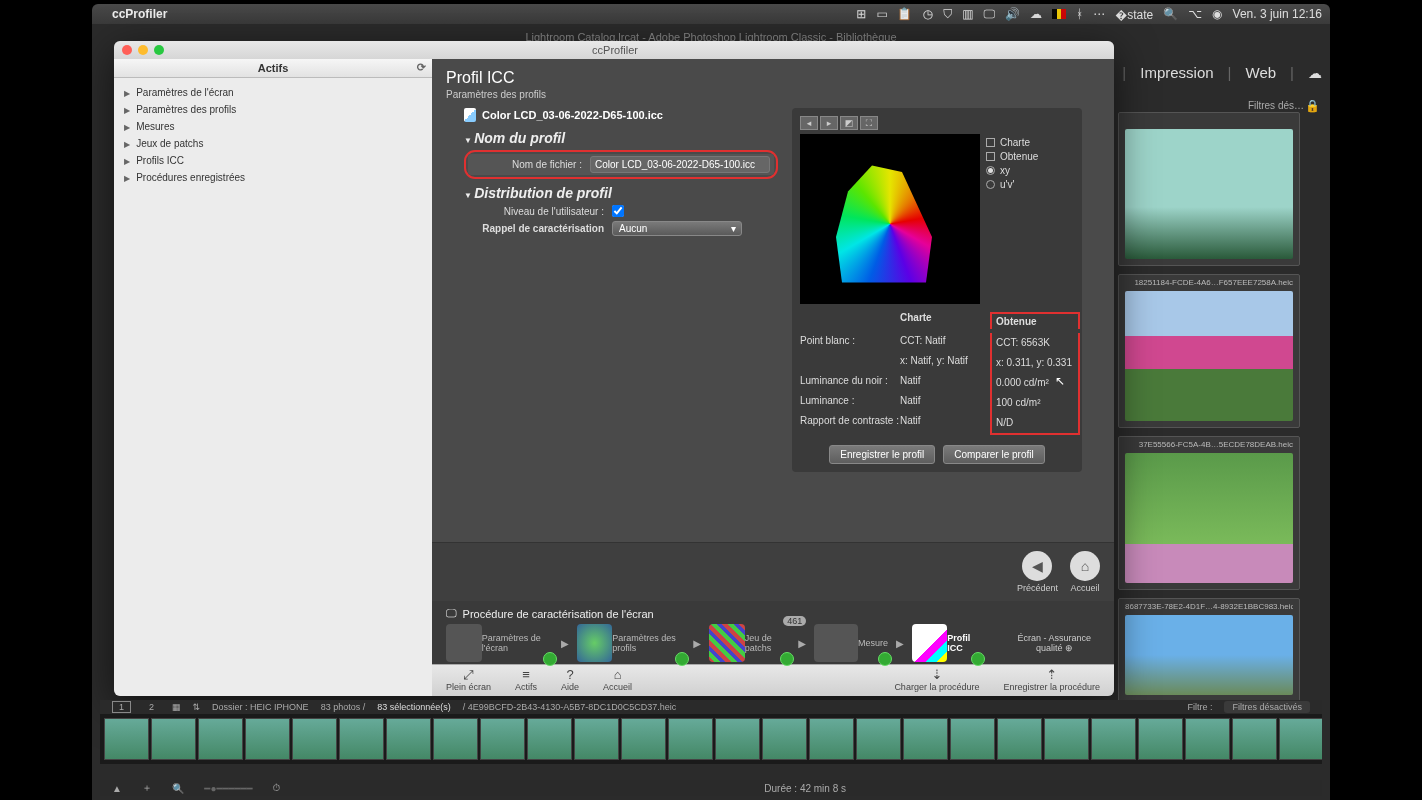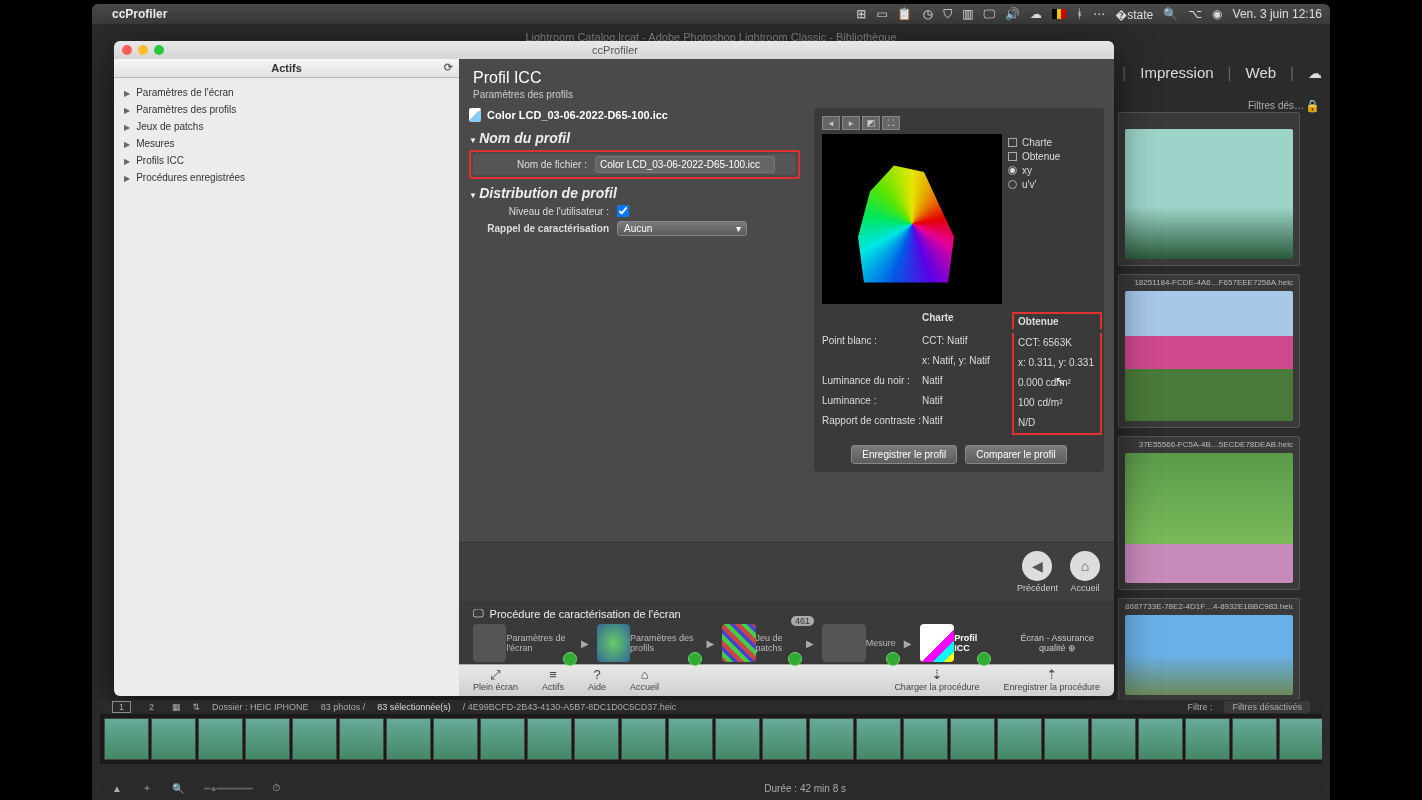--- a/index.html
+++ b/index.html
@@ -45,32 +45,32 @@
 .cc-sidebar-hdr { background: linear-gradient(#f6f6f6,#e2e2e2); border-bottom: 1px solid #bbb; padding: 3px 8px; font-weight: 600; text-align: center; font-size: 11px; position: relative; }
 .refresh-ic { position: absolute; right: 6px; top: 2px; font-size: 11px; color: #666; }
 .cc-tree { padding: 6px 10px; font-size: 10px; line-height: 1.7; }
 .cc-tree div::before { content: "▶"; font-size: 8px; color: #666; margin-right: 6px; }
 
 .cc-main { flex: 1; background: #4a4a4a; display: flex; flex-direction: column; }
 .cc-header { padding: 10px 14px 4px; }
 .cc-header h1 { font-size: 16px; color: #fff; font-weight: 500; }
 .cc-header .sub { font-size: 10px; color: #ccc; margin-top: 2px; }
 
-.cc-content { flex: 1; padding: 4px 10px; display: flex; gap: 14px; justify-content: flex-end; }
+.cc-content { flex: 1; padding: 4px 32px; display: flex; gap: 14px; justify-content: flex-end; }
 .cc-left { flex: 1; }
 .cc-right { width: 290px; }
 
 .file-row { display: flex; align-items: center; gap: 6px; margin-bottom: 8px; }
 .file-ic { width:12px; height:14px; background: linear-gradient(135deg,#fff 50%,#8cf 50%); border-radius:2px; }
 .file-name { color: #fff; font-size: 11px; font-weight: 600; }
 
 .section-hdr { color: #eee; font-size: 14px; font-weight: 600; margin: 6px 0 4px; font-style: italic; }
 .section-hdr::before { content:"▼ "; font-size:8px; }
 
-.red-box { border: 2px solid #e03030; padding: 2px; border-radius: 2px; }
+.red-box { border: 2px solid #e03030; padding: 2px; border-radius: 11px; }
 .field-row { display: flex; align-items: center; gap: 8px; background: #555; padding: 2px 4px; border-radius: 3px; font-size: 10px; }
 .field-row label { color: #ddd; width: 110px; text-align: right; }
 .field-row input { background: #666; border: 1px solid #777; color: #fff; font-size: 10px; padding: 2px 4px; width: 180px; border-radius: 3px; }
 
 .form-row { display: flex; align-items: center; gap: 8px; font-size: 10px; margin: 4px 0; }
 .form-row label { color: #ddd; width: 140px; text-align: right; }
 .check { width:12px; height:12px; }
 .sel { background: linear-gradient(#7a7a7a,#5a5a5a); border:1px solid #888; border-radius: 3px; color: #fff; font-size: 10px; padding: 1px 20px 1px 6px; width: 130px; position: relative; }
 .sel::after { content:"▾"; position:absolute; right:5px; }
 
@@ -194,22 +194,22 @@
   </div>
   <div class="cc-body">
     <div class="cc-sidebar">
       <div class="cc-sidebar-hdr">
         <span>Actifs</span>
         <span class="refresh-ic">⟳</span>
       </div>
       <div class="cc-tree">
         <div>Paramètres de l'écran</div>
         <div>Paramètres des profils</div>
+        <div>Mesures</div>
         <div>Jeux de patchs</div>
-        <div>Mesures</div>
         <div>Profils ICC</div>
         <div>Procédures enregistrées</div>
       </div>
     </div>
 
     <div class="cc-main">
       <div class="cc-header">
         <h1>Profil ICC</h1>
         <div class="sub">Paramètres des profils</div>
       </div>

